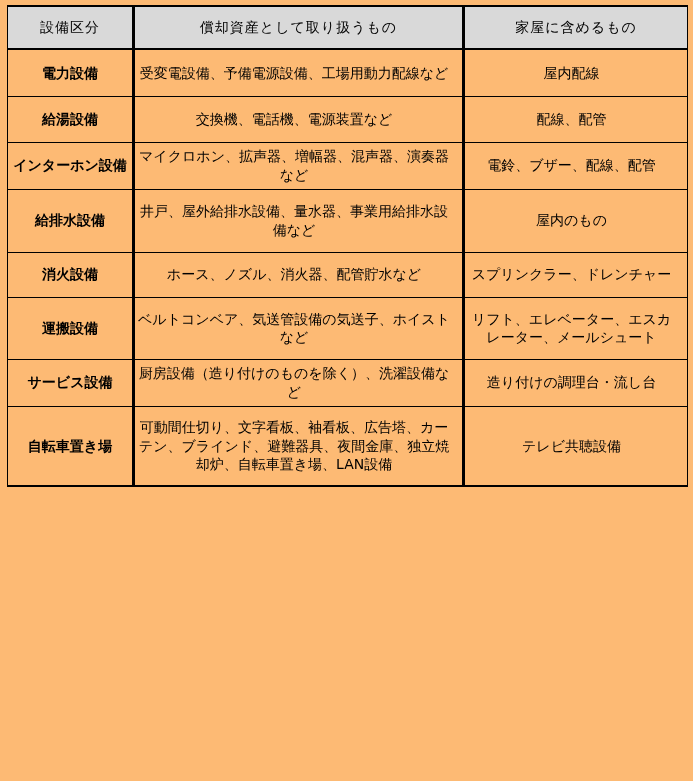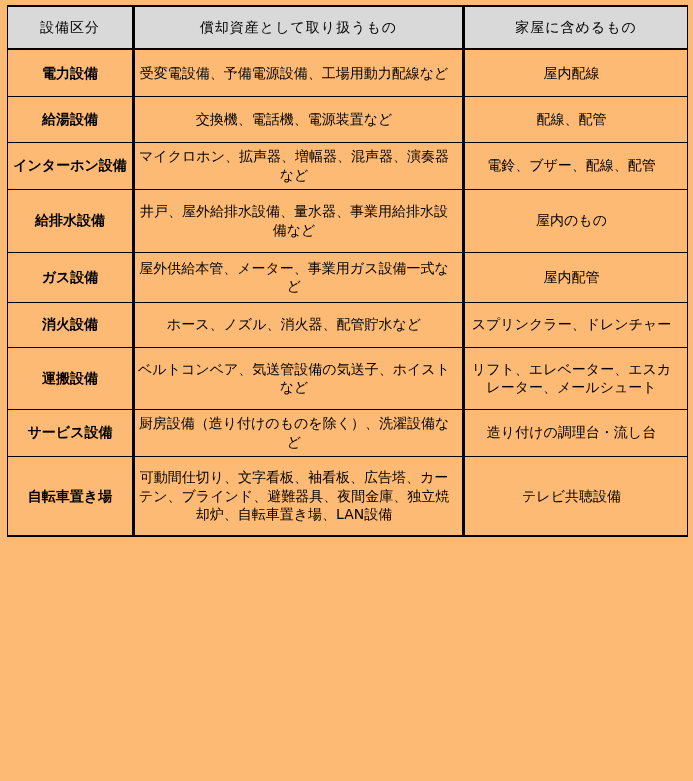--- a/index.html
+++ b/index.html
@@ -93,25 +93,20 @@
       <tr style="height:47px">
         <td class="cat">インターホン設備</td>
         <td class="dep mid">マイクロホン、拡声器、増幅器、混声器、演奏器など</td>
         <td class="house">電鈴、ブザー、配線、配管</td>
       </tr>
       <tr style="height:63px">
         <td class="cat">給排水設備</td>
         <td class="dep mid">井戸、屋外給排水設備、量水器、事業用給排水設備など</td>
         <td class="house">屋内のもの</td>
       </tr>
-      <tr style="height:50px">
-        <td class="cat">ガス設備</td>
-        <td class="dep mid">屋外供給本管、メーター、事業用ガス設備一式など</td>
-        <td class="house">屋内配管</td>
-      </tr>
       <tr style="height:45px">
         <td class="cat">消火設備</td>
         <td class="dep mid">ホース、ノズル、消火器、配管貯水など</td>
         <td class="house">スプリンクラー、ドレンチャー</td>
       </tr>
       <tr style="height:62px">
         <td class="cat">運搬設備</td>
         <td class="dep mid">ベルトコンベア、気送管設備の気送子、ホイストなど</td>
         <td class="house">リフト、エレベーター、エスカレーター、メールシュート</td>
       </tr>

